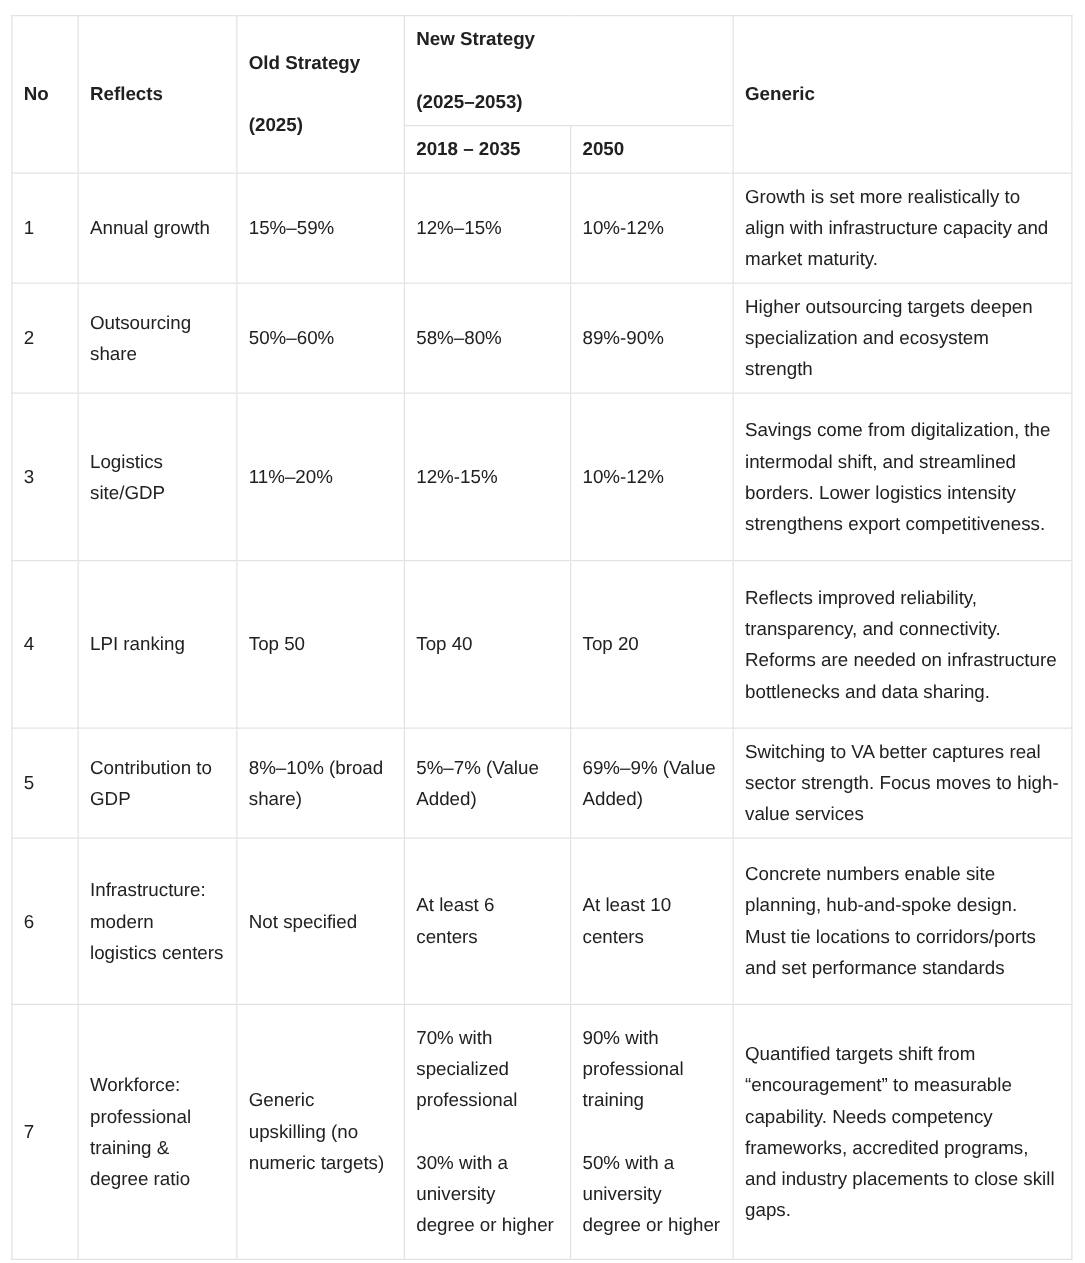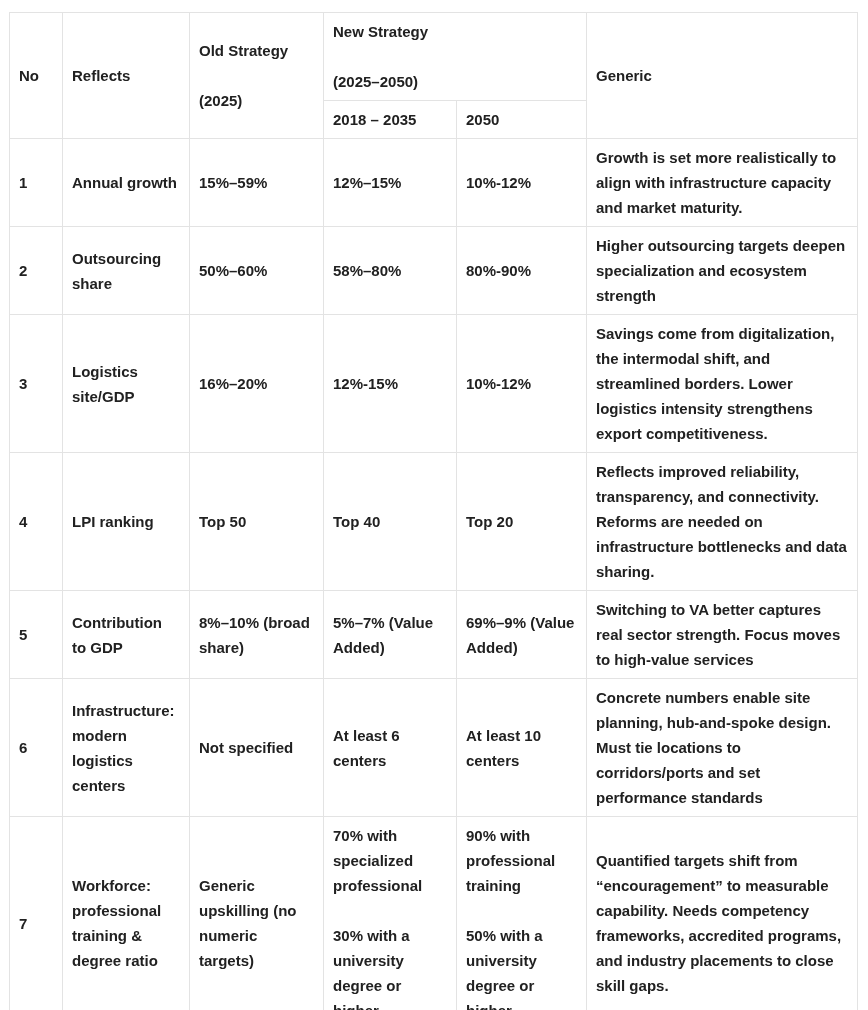--- a/index.html
+++ b/index.html
@@ -24,21 +24,20 @@
     line-height: 25px;
   }
   table.strategy th,
   table.strategy td {
     border: 1px solid #e3e3e3;
     vertical-align: middle;
     text-align: left;
     padding: 6px 9px;
     white-space: pre-line;
     overflow-wrap: break-word;
-    font-weight: bold;
   }
   table.strategy th {
     font-weight: bold;
   }
 </style>
 </head>
 <body>
 
 <div class="page">
   <table class="strategy">
@@ -52,21 +51,21 @@
     </colgroup>
     <thead>
       <tr style="height:85px">
         <th rowspan="2">No</th>
         <th rowspan="2">Reflects</th>
         <th rowspan="2">Old Strategy
 
 (2025)</th>
         <th colspan="2">New Strategy
 
-(2025–2050)</th>
+(2025–2053)</th>
         <th rowspan="2">Generic</th>
       </tr>
       <tr style="height:33px">
         <th>2018 – 2035</th>
         <th>2050</th>
       </tr>
     </thead>
     <tbody>
       <tr style="height:87px">
         <td>1</td>
@@ -74,27 +73,27 @@
         <td>15%–59%</td>
         <td>12%–15%</td>
         <td>10%-12%</td>
         <td>Growth is set more realistically to align with infrastructure capacity and market maturity.</td>
       </tr>
       <tr style="height:86px">
         <td>2</td>
         <td>Outsourcing share</td>
         <td>50%–60%</td>
         <td>58%–80%</td>
-        <td>80%-90%</td>
+        <td>89%-90%</td>
         <td>Higher outsourcing targets deepen specialization and ecosystem strength</td>
       </tr>
       <tr style="height:134px">
         <td>3</td>
         <td>Logistics site/GDP</td>
-        <td>16%–20%</td>
+        <td>11%–20%</td>
         <td>12%-15%</td>
         <td>10%-12%</td>
         <td>Savings come from digitalization, the intermodal shift, and streamlined borders. Lower logistics intensity strengthens export competitiveness.</td>
       </tr>
       <tr style="height:134px">
         <td>4</td>
         <td>LPI ranking</td>
         <td>Top 50</td>
         <td>Top 40</td>
         <td>Top 20</td>

